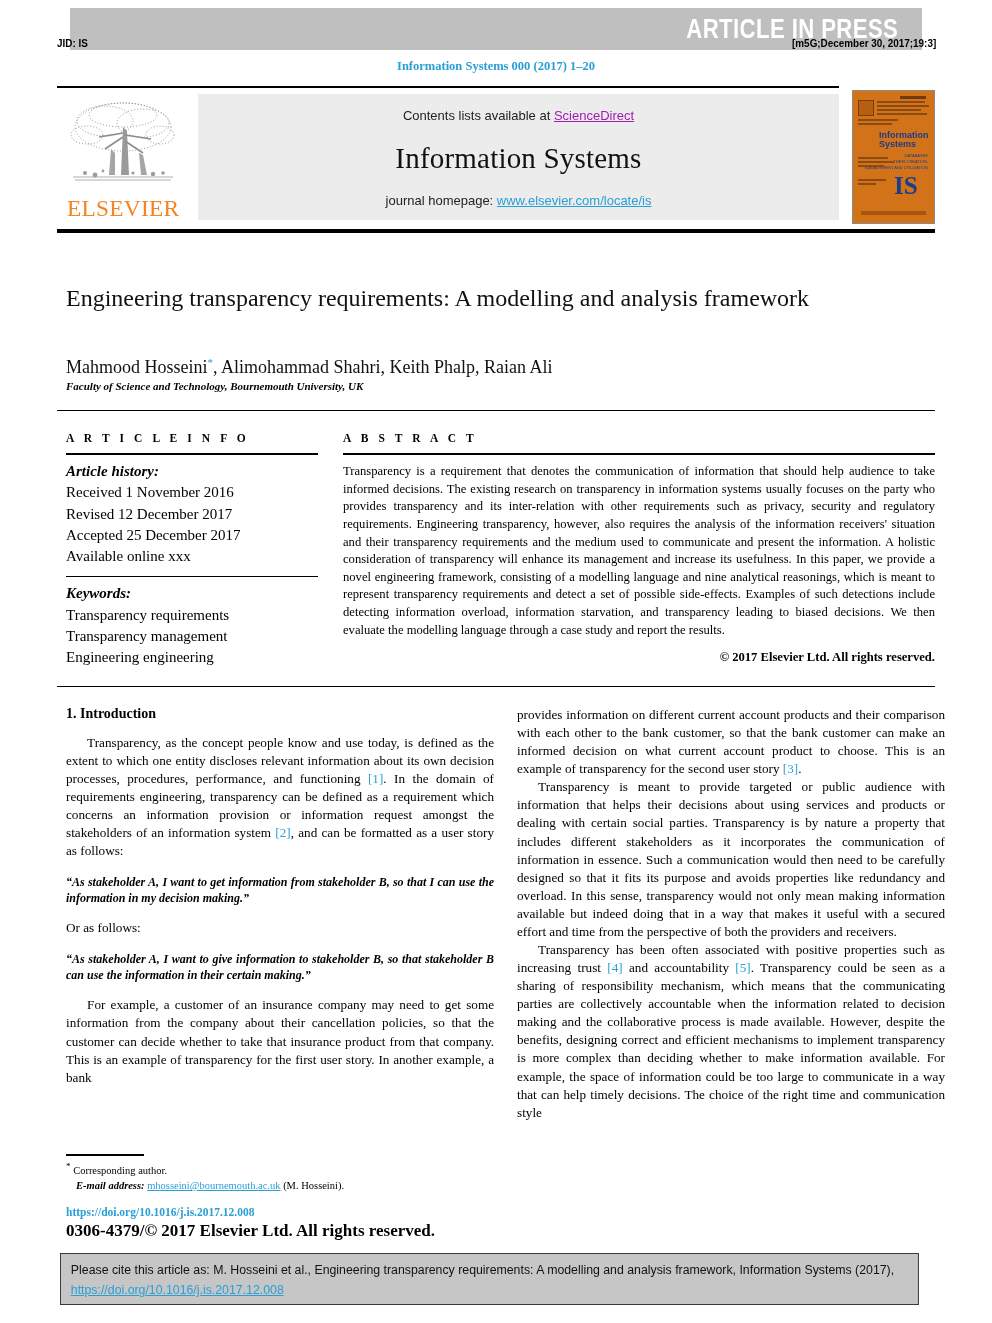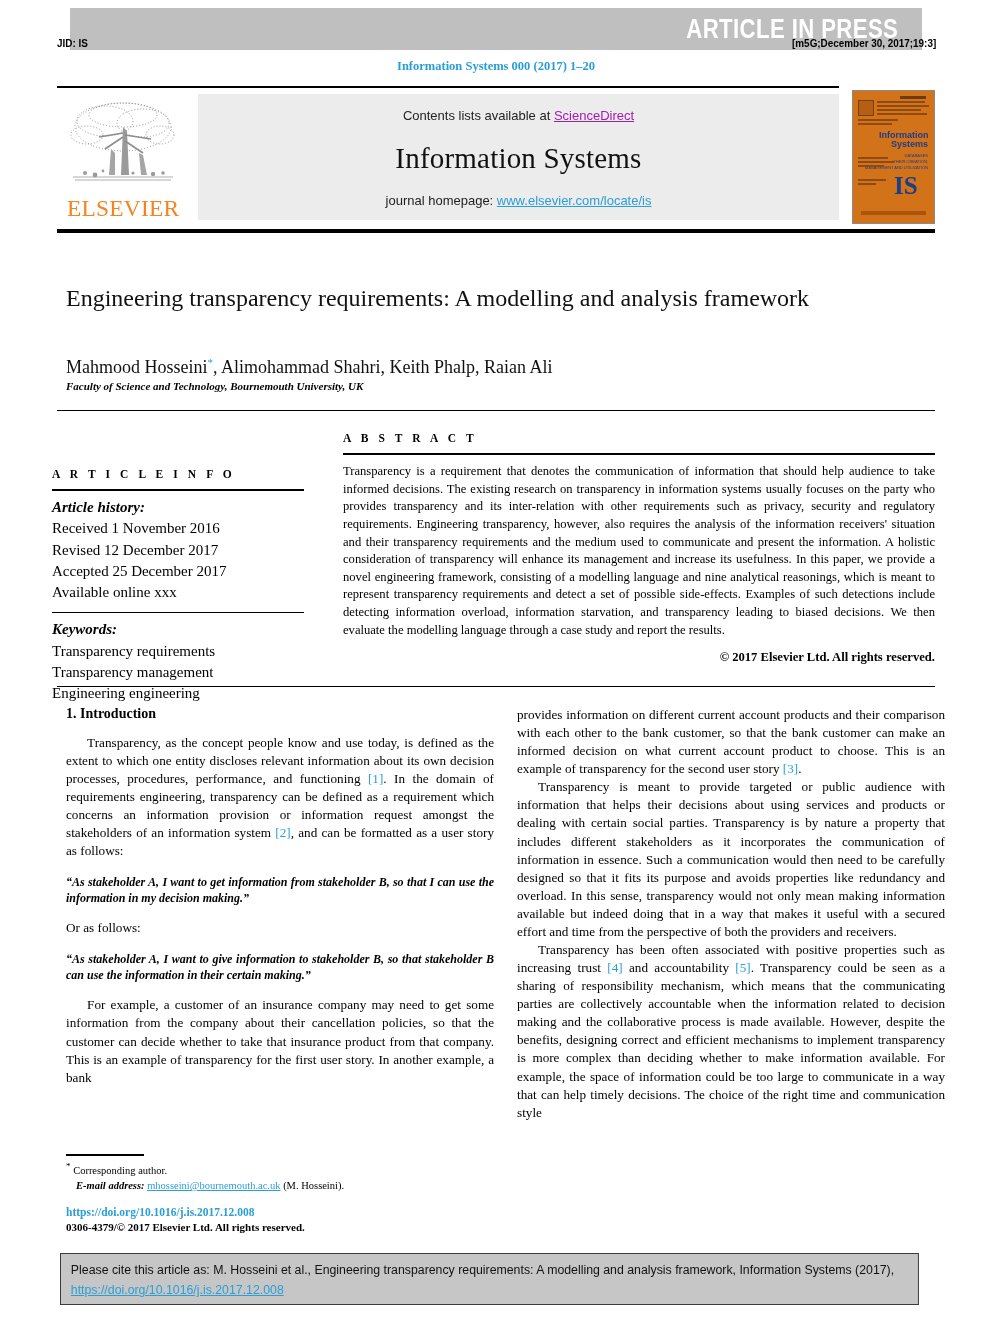--- a/index.html
+++ b/index.html
@@ -98,21 +98,21 @@
     width: 83px; height: 134px;
     background: #d2731a;
     border: 1px solid #8a8a8a;
     padding: 4px;
     overflow: hidden;
   }
   .cover-inner { position: relative; width: 100%; height: 100%; }
   .cv-topbar { position:absolute; right:4px; top:1px; width:26px; height:3px; background:#6f3a10; }
   .cv-flag { position:absolute; left:1px; top:5px; width:16px; height:16px; background:#b65f12; border:1px solid #7a3d0c;}
   .cv-l { position:absolute; background:#8d4a11; height:2px; }
-  .cv-title1 { position:absolute; left:22px; top:36px; right:2px; text-align:right;
+  .cv-title1 { position:absolute; left:22px; top:36px; right:2px; 
     font-family:"Liberation Sans", sans-serif; font-weight:bold; font-size:9px; color:#1c3c8c; line-height:1.05;}
   .cv-sub { position:absolute; right:2px; top:58px; width:64px; text-align:right;
     font-family:"Liberation Sans", sans-serif; font-size:4px; color:#1c3c8c; line-height:1.5;}
   .cv-is { position:absolute; right:6px; top:76px; width:30px; height:30px;
     color:#1c3c8c; font-family:"Liberation Serif", serif; font-weight:bold; font-size:25px; line-height:30px; }
   .cv-bot { position:absolute; left:4px; bottom:4px; right:4px; height:4px; background:#a9550f; }
 
   .mast-rule-bot {
     position: absolute; left: 0; top: 143px; width: 878px; height: 4px; background: #000;
   }
@@ -129,21 +129,21 @@
   }
   .authors sup { color: #2a9fd6; font-size: 11px; }
   .affiliation {
     position: absolute; left: 66px; top: 380px; width: 860px;
     font-size: 11px; font-style: italic; font-weight: bold; font-family: "Liberation Serif", serif;
   }
 
   
   .rule-thin-1 { position:absolute; left:57px; top:410px; width:878px; height:1px; background:#000; }
 
-  .info-col { position: absolute; left: 52px; top: 432px; width: 252px; margin-top: 36px; }
+  .info-col { position: absolute; left: 66px; top: 432px; width: 252px; }
   .abs-col  { position: absolute; left: 343px; top: 432px; width: 592px; }
 
   .sec-head {
     font-family: "Liberation Serif", serif;
     font-weight: bold; font-size: 11.5px; letter-spacing: 3.6px;
   }
   .hr-dark { height: 2px; background: #000; margin-top: 9px; }
   .hr-dark-abs { height: 2px; background: #000; margin-top: 9px; }
 
   .info-group { font-size: 15px; line-height: 1.42; margin-top: 6px; }
@@ -172,21 +172,21 @@
   .ref { color: #2a9fd6; }
 
   
   .foot-rule { position:absolute; left:66px; top:1154px; width:78px; height:1.5px; background:#000; }
   .footnote { position:absolute; left:66px; top:1160px; width:420px; font-size:10.5px; line-height:1.5; }
   .footnote .star { font-size: 9px; vertical-align: super; }
   .footnote .em { font-style: italic; font-weight: bold; }
   .footnote .mail { color:#2a9fd6; }
 
   .doi-line { position:absolute; left:66px; top:1206px; font-size:11.5px; color:#2a9fd6; font-weight:bold; }
-  .issn-line { position:absolute; left:66px; top:1221px; font-size:11px; font-weight:bold; }
+  .issn-line { position:absolute; left:66px; top:1221px; font-size:17px; font-weight:bold; }
 
   
   .cite-box {
     position:absolute; left:60px; top:1253px; width:872px; height:52px;
     background:#c6c6c6; border:1px solid #3a3a3a;
     padding:6px 10px;
     font-family:"Liberation Sans", sans-serif;
     font-size:12.5px; line-height:1.62; color:#111;
     transform: scaleX(0.985); transform-origin: left top;
   }

